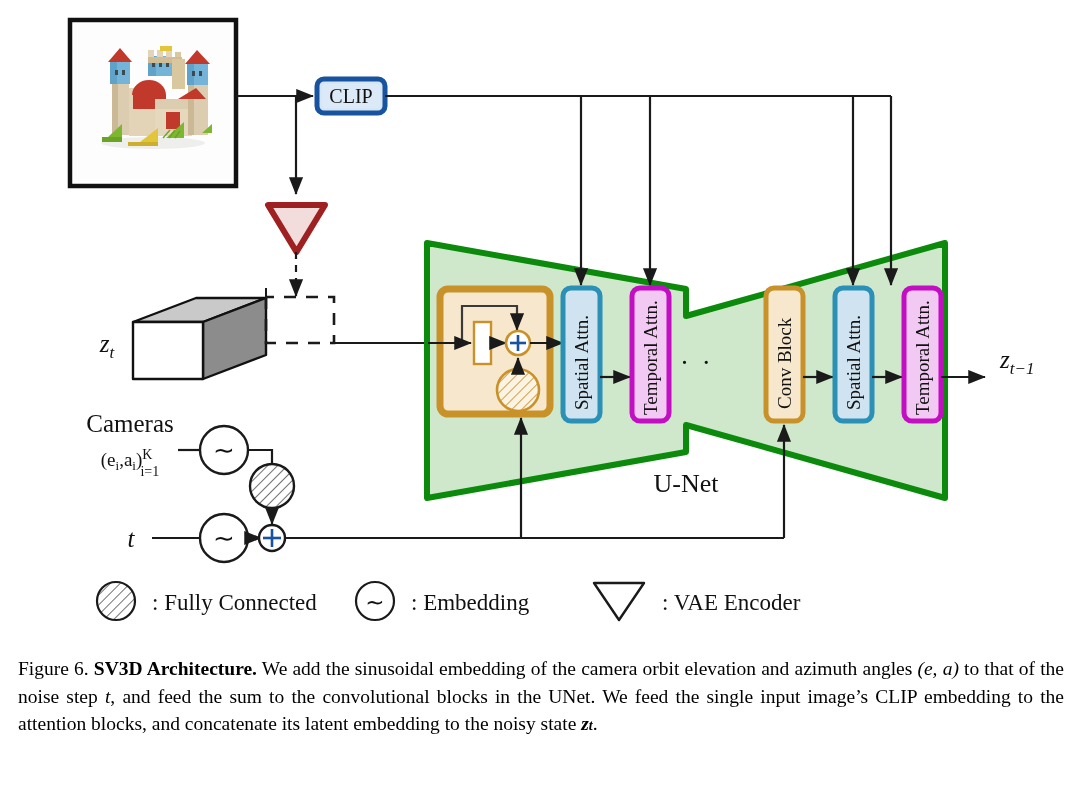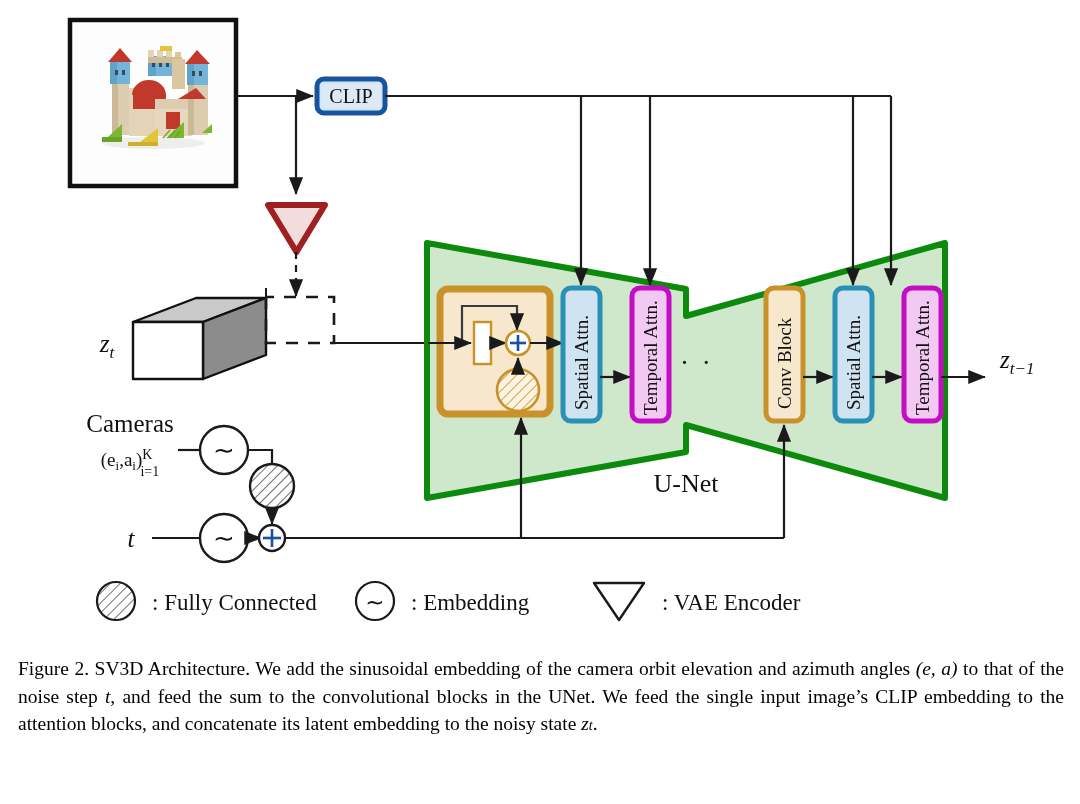--- a/index.html
+++ b/index.html
@@ -1,21 +1,21 @@
 <!DOCTYPE html>
 <html><head>
 <meta charset="utf-8">
 <style>
   html,body{margin:0;padding:0;background:#ffffff;}
   body{width:1080px;height:804px;font-family:"Liberation Serif",serif;color:#111;}
   #root{position:relative;width:1080px;height:804px;overflow:hidden;}
   svg{position:absolute;left:0;top:0;}
   .cap{position:absolute;left:18px;top:655px;width:1046px;font-family:"Liberation Serif",serif;
        font-size:19.5px;line-height:27.5px;text-align:justify;color:#000;}
-  .cap b{font-weight:normal;}
+  .cap b{font-weight:bold;}
   .cap i{font-style:italic;}
   .mono-i{font-style:italic;margin-top:36px;}
 </style>
 </head>
 <body>
 <div id="root">
 
 <svg width="1080" height="804" viewBox="0 0 1080 804">
   <defs>
     <marker id="arr" markerWidth="9" markerHeight="9" refX="7.6" refY="3.2" orient="auto">
@@ -263,17 +263,17 @@
       <text x="411" y="610" font-family="'Liberation Serif',serif" font-size="23" fill="#111">:  Embedding</text>
     </g>
     <g>
       <polygon points="594,583 644,583 619,620" fill="#ffffff" stroke="#1a1a1a" stroke-width="2.4" stroke-linejoin="round"></polygon>
       <text x="662" y="610" font-family="'Liberation Serif',serif" font-size="23" fill="#111">:  VAE Encoder</text>
     </g>
   </g>
 </svg>
 
 <div class="cap">
-  <span>Figure 2.</span>
+  <span>Figure 6.</span>
   <b>SV3D Architecture.</b><span> We add the sinusoidal embedding of the camera orbit elevation and azimuth angles </span><span class="mono-i">(e, a)</span><span> to that of the noise step </span><i>t</i><span>, and feed the sum to the convolutional blocks in the UNet. We feed the single input image’s CLIP embedding to the attention blocks, and concatenate its latent embedding to the noisy state </span><b><i>z</i></b><b><i style="font-size:14px;">t</i></b><span>.</span>
 </div>
 
 </div>
 
 </body></html>

